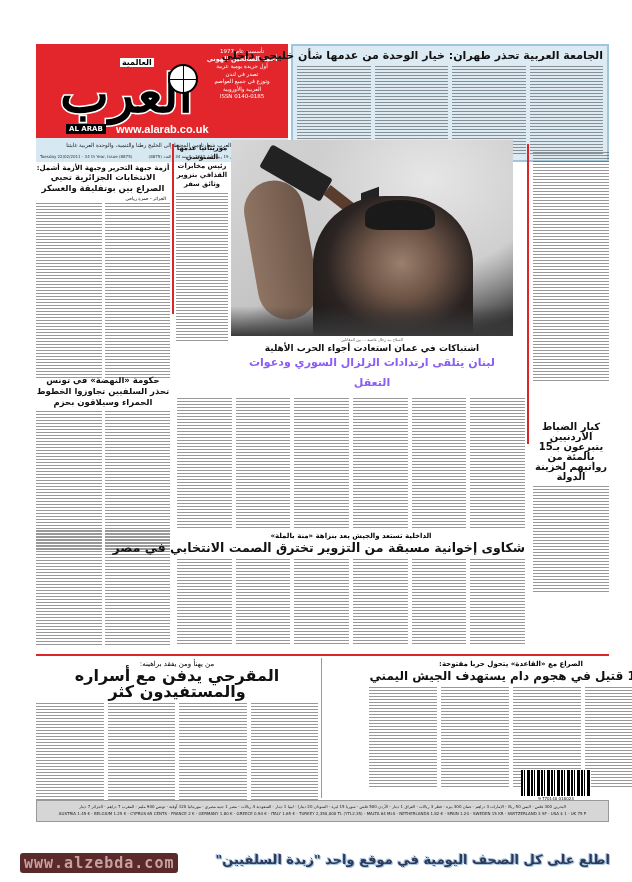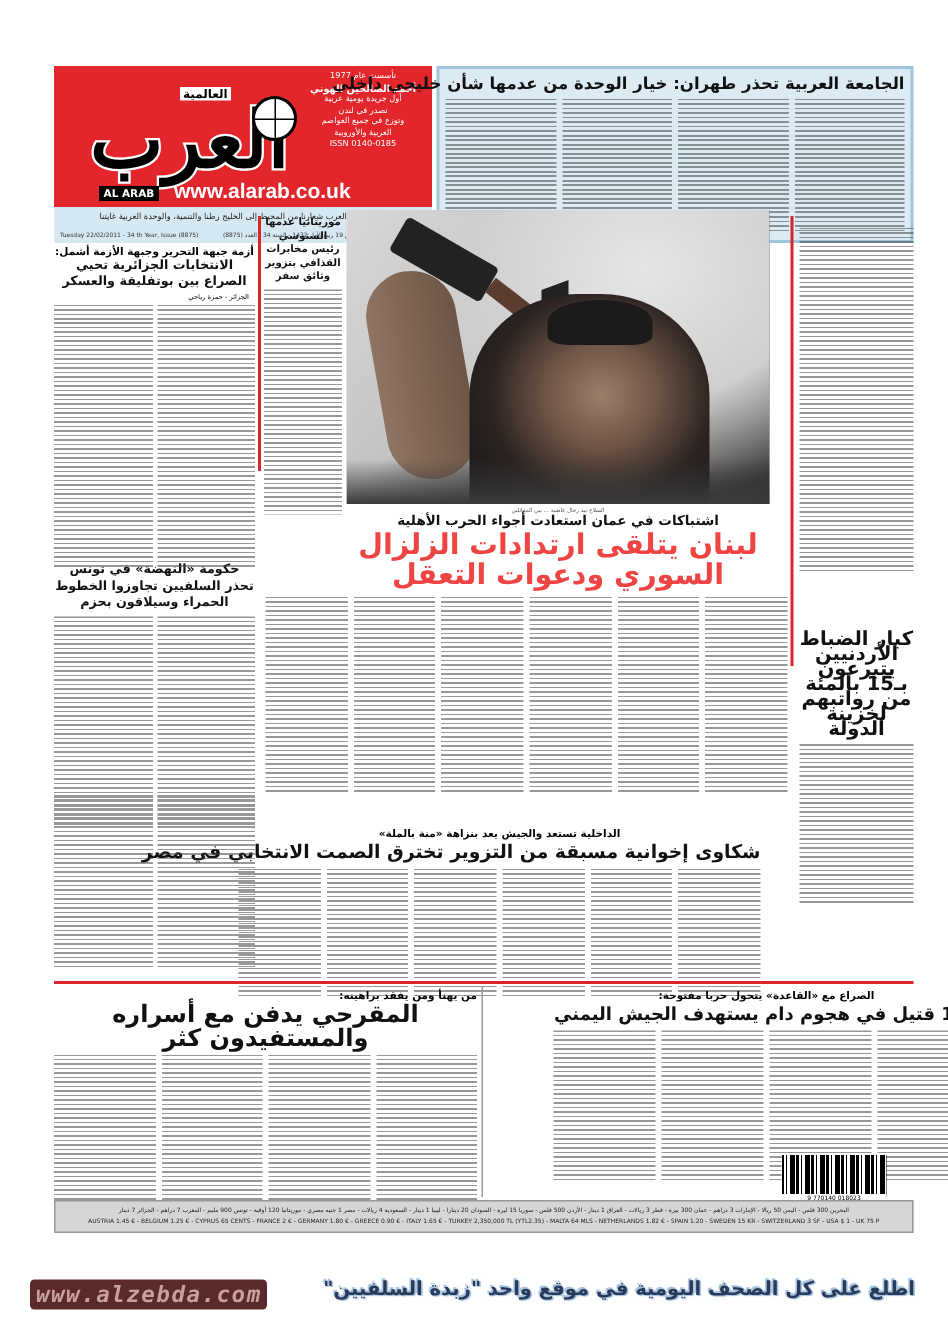--- a/index.html
+++ b/index.html
@@ -11,21 +11,21 @@
   .mast { position: absolute; left: 3px; top: 4px; width: 252px; height: 94px; background: #e3262b; direction: ltr; }
   .mast .founder { position: absolute; right: 6px; top: 4px; width: 80px; color: #fff; font-size: 5.5px; line-height: 7.5px; text-align: center; direction: rtl; font-family: "DejaVu Sans", sans-serif; }
   .mast .founder .name { font-weight: bold; font-size: 6.5px; }
   .mast .logo-box { position: absolute; left: 4px; top: 6px; width: 162px; height: 76px; }
   .mast .logo-text { position: absolute; left: 20px; top: 14px; font-size: 52px; font-weight: 900; color: #000; font-family: "DejaVu Serif", serif; letter-spacing: -3px; -webkit-text-stroke: 3px #fff; paint-order: stroke fill; line-height: 60px; }
   .mast .logo-sub { position: absolute; left: 80px; top: 8px; font-size: 8px; font-weight: bold; color: #000; background: #fff; padding: 0 2px; }
   .mast .globe { position: absolute; left: 0px; top: 2px; width: 30px; height: 30px; border: 2px solid #000; border-radius: 50%; background: #fff; }
   .mast .globe::before { content: ""; position: absolute; left: 50%; top: 0; bottom: 0; width: 1px; background: #000; }
   .mast .globe::after { content: ""; position: absolute; top: 50%; left: 0; right: 0; height: 1px; background: #000; }
   .mast .alarab-tag { position: absolute; left: 30px; bottom: 4px; background: #000; color: #fff; font-size: 7px; font-weight: bold; padding: 1px 3px; }
-  .mast .url { position: absolute; left: 80px; bottom: 3px; color: #fff; font-size: 14px; font-weight: bold; font-family: "Liberation Sans", sans-serif; }
+  .mast .url { position: absolute; left: 80px; bottom: 3px; color: #fff; font-size: 11px; font-weight: bold; font-family: "Liberation Sans", sans-serif; }
   .motto-bar { position: absolute; left: 3px; top: 98px; width: 252px; height: 14px; background: #d6e8f2; font-size: 5.5px; text-align: center; line-height: 14px; color: #222; }
   .date-bar { position: absolute; left: 3px; top: 112px; width: 252px; height: 10px; background: #d6e8f2; font-size: 4px; line-height: 10px; color: #333; padding: 0 4px; direction: ltr; display: flex; justify-content: space-between; }
 
   
   .top-story { position: absolute; left: 258px; top: 4px; width: 318px; height: 118px; background: #dbeaf3; border: 2px solid #9fc6dc; }
   .top-story .hl { font-size: 11px; font-weight: bold; text-align: center; padding: 3px 4px 2px; color: #111; white-space: nowrap; }
   .cols4 { display: flex; gap: 4px; padding: 2px 4px; height: 94px; }
   .cols4 > div { flex: 1; }
 
   
@@ -39,28 +39,28 @@
   .photo .person { position: absolute; right: 40px; bottom: -10px; width: 160px; height: 150px; background: radial-gradient(ellipse at 55% 45%, #9a7f6c 0%, #6d5446 30%, #2a2322 60%, #151515 100%); border-radius: 45% 45% 10% 10%; }
   .photo .cap { position: absolute; right: 78px; top: 60px; width: 70px; height: 30px; background: #1a1a1a; border-radius: 50% 50% 20% 20%; }
   .photo .arm { position: absolute; left: 20px; top: 40px; width: 60px; height: 140px; background: linear-gradient(90deg, #8f7463, #6c5547); transform: rotate(-10deg); border-radius: 30px; }
   .photo .gun { position: absolute; left: 30px; top: 20px; width: 70px; height: 26px; background: #222; transform: rotate(30deg); border-radius: 3px; }
   .photo .strap { position: absolute; left: 80px; top: 90px; width: 150px; height: 12px; background: #5a3d2e; transform: rotate(38deg); }
   .photo .crowd { position: absolute; left: 0; right: 0; bottom: 0; height: 30px; background: linear-gradient(0deg, #3a3a3a, rgba(60,60,60,0)); }
   .photo .flag { position: absolute; left: 130px; top: 50px; width: 18px; height: 30px; background: #222; transform: skewY(-20deg); }
   .photo-credit { position: absolute; left: 198px; top: 297px; width: 282px; font-size: 3.8px; text-align: center; color: #555; }
 
   .main-kicker { position: absolute; left: 198px; top: 303px; width: 282px; text-align: center; font-size: 9px; font-weight: bold; color: #111; }
-  .main-hl { position: absolute; left: 198px; top: 313px; width: 282px; text-align: center; font-size: 19px; font-weight: 900; color: #ef4444; line-height: 20px; }
+  .main-hl { position: absolute; left: 198px; top: 313px; width: 282px; text-align: center; font-size: 11px; font-weight: 900; color: #8b5cf6; line-height: 20px; }
 
   .ad-bar { position: absolute; left: 3px; top: 760px; width: 573px; height: 22px; background: #d6d6d6; border: 1px solid #999; font-size: 4px; line-height: 7px; text-align: center; color: #222; padding-top: 2px; }
   .barcode { position: absolute; left: 488px; top: 730px; width: 70px; height: 28px; background: repeating-linear-gradient(90deg, #000 0 2px, #fff 2px 3px, #000 3px 4px, #fff 4px 6px, #000 6px 9px, #fff 9px 10px); }
   .barcode-num { position: absolute; left: 488px; top: 756px; width: 70px; font-size: 4px; text-align: center; direction: ltr; color: #000; background: #fff; }
 
   .footer-promo { position: absolute; left: 0; top: 850px; width: 632px; height: 26px; direction: ltr; }
-  .footer-url { position: absolute; left: 20px; top: 3px; font-family: "DejaVu Sans Mono", monospace; font-weight: bold; font-size: 15px; color: #c8a0a0; background: #5a2a2a; padding: 1px 4px; border-radius: 3px; letter-spacing: 1px; font-style: italic; }
+  .footer-url { position: absolute; left: 20px; top: 3px; font-family: "DejaVu Sans Mono", monospace; font-weight: bold; font-size: 15px; color: #c8a0a0; background: #5a2a2a; padding: 1px 4px; border-radius: 3px; letter-spacing: 1px; }
   .footer-text { position: absolute; right: 22px; top: 2px; font-size: 13px; font-weight: 900; color: #2a3a5a; text-shadow: 0 0 2px #a8c4e0, 1px 1px 0 #a8c4e0, -1px -1px 0 #a8c4e0; direction: rtl; }
 </style>
 </head>
 <body>
 
 <div class="page">
 
   <div class="mast">
     <div class="founder">
       <div>تأسست عام 1977</div>
@@ -93,21 +93,21 @@
       <div class="gray-text"></div>
       <div class="gray-text"></div>
     </div>
   </div>
 
   <div class="red-rule" style="left:494px;top:104px;width:2px;height:300px;"></div>
   <div class="story" style="left:500px;top:108px;width:76px;">
     <div class="gray-text" style="height:230px;margin-top:4px;"></div>
   </div>
   <div class="story" style="left:500px;top:382px;width:76px;">
-    <div class="hl" style="font-size:13px;line-height:10px;">كبار الضباط الأردنيين يتبرعون بـ15 بالمئة من رواتبهم لخزينة الدولة</div>
+    <div class="hl" style="font-size:10px;line-height:10px;">كبار الضباط الأردنيين يتبرعون بـ15 بالمئة من رواتبهم لخزينة الدولة</div>
     <div class="gray-text" style="height:108px;margin-top:4px;"></div>
   </div>
 
   <div class="red-rule" style="left:139px;top:104px;width:2px;height:170px;"></div>
   <div class="story" style="left:143px;top:104px;width:52px;">
     <div class="hl" style="font-size:6.8px;line-height:9px;">موريتانيا عدمها السنوسي رئيس مخابرات القذافي بتزوير وثائق سفر</div>
     <div class="gray-text" style="height:150px;margin-top:4px;"></div>
   </div>
 
   <div class="story" style="left:3px;top:335px;width:134px;">
@@ -145,21 +145,21 @@
   </div>
   <div style="position:absolute;left:144px;top:358px;width:348px;display:flex;gap:4px;">
     <div class="gray-text" style="flex:1;height:130px;"></div>
     <div class="gray-text" style="flex:1;height:130px;"></div>
     <div class="gray-text" style="flex:1;height:130px;"></div>
     <div class="gray-text" style="flex:1;height:130px;"></div>
     <div class="gray-text" style="flex:1;height:130px;"></div>
     <div class="gray-text" style="flex:1;height:130px;"></div>
   </div>
 
-  <div class="story" style="left:126px;top:492px;width:348px;margin-top:20px;">
+  <div class="story" style="left:144px;top:492px;width:348px;">
     <div style="font-size:7px;font-weight:bold;text-align:center;">الداخلية تستعد والجيش يعد بنزاهة «منة بالملة»</div>
     <div class="hl" style="font-size:12.5px;line-height:16px;white-space:nowrap;text-align:center;">شكاوى إخوانية مسبقة من التزوير تخترق الصمت الانتخابي في مصر</div>
     <div style="display:flex;gap:4px;margin-top:3px;">
       <div class="gray-text" style="flex:1;height:86px;"></div>
       <div class="gray-text" style="flex:1;height:86px;"></div>
       <div class="gray-text" style="flex:1;height:86px;"></div>
       <div class="gray-text" style="flex:1;height:86px;"></div>
       <div class="gray-text" style="flex:1;height:86px;"></div>
       <div class="gray-text" style="flex:1;height:86px;"></div>
     </div>
@@ -177,21 +177,21 @@
     <div style="font-size:7px;font-weight:bold;text-align:center;">الصراع مع «القاعدة» يتحول حربا مفتوحة:</div>
     <div class="hl" style="font-size:12px;line-height:16px;">100 قتيل في هجوم دام يستهدف الجيش اليمني</div>
     <div style="display:flex;gap:4px;margin-top:3px;">
       <div class="gray-text" style="flex:1;height:100px;"></div>
       <div class="gray-text" style="flex:1;height:100px;"></div>
       <div class="gray-text" style="flex:1;height:100px;"></div>
       <div class="gray-text" style="flex:1;height:100px;"></div>
     </div>
   </div>
   <div class="story" style="left:3px;top:620px;width:282px;">
-    <div style="font-size:7px;font-weight:bold;text-align:right;">من يهنأ ومن يفقد براهينه:</div>
+    <div style="font-size:7px;font-weight:normal;text-align:center;">من يهنأ ومن يفقد براهينه:</div>
     <div class="hl" style="font-size:16px;line-height:16px;">المقرحي يدفن مع أسراره والمستفيدون كثر</div>
     <div style="display:flex;gap:4px;margin-top:3px;">
       <div class="gray-text" style="flex:1;height:112px;"></div>
       <div class="gray-text" style="flex:1;height:112px;"></div>
       <div class="gray-text" style="flex:1;height:112px;"></div>
       <div class="gray-text" style="flex:1;height:112px;"></div>
     </div>
   </div>
 
   <div class="barcode"></div>

